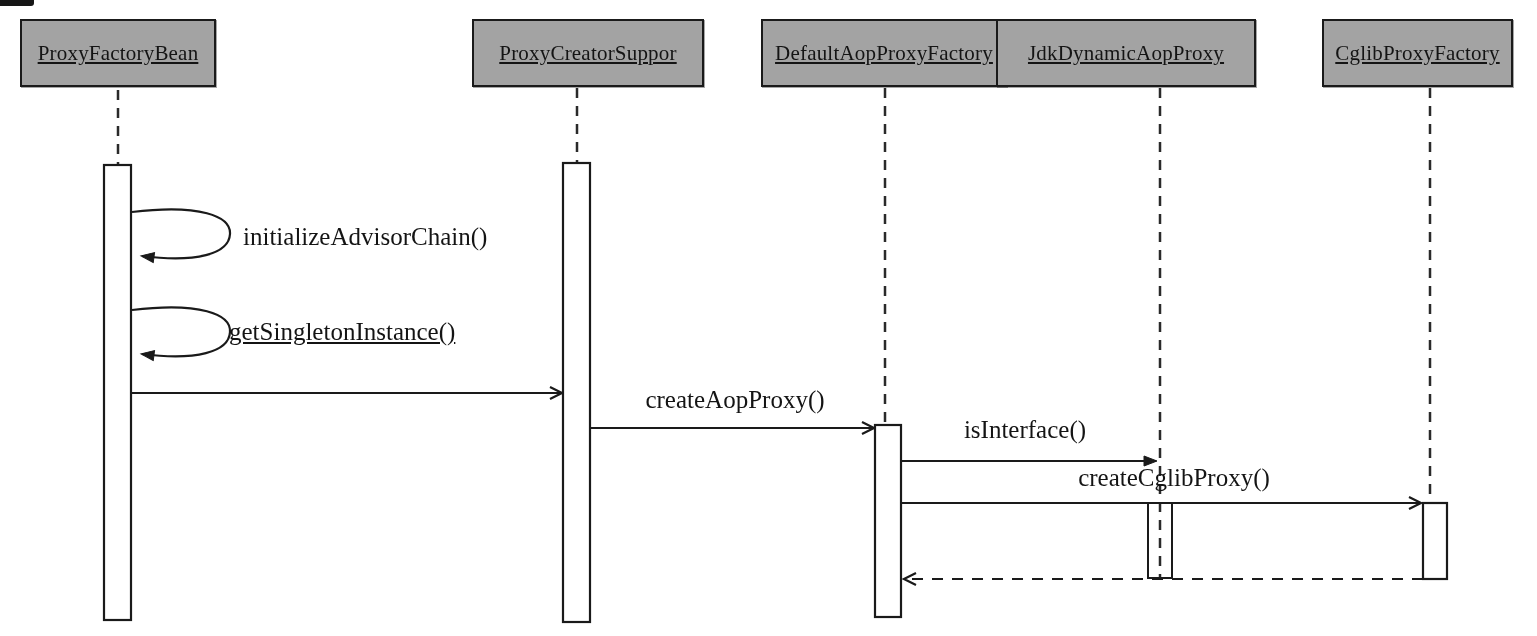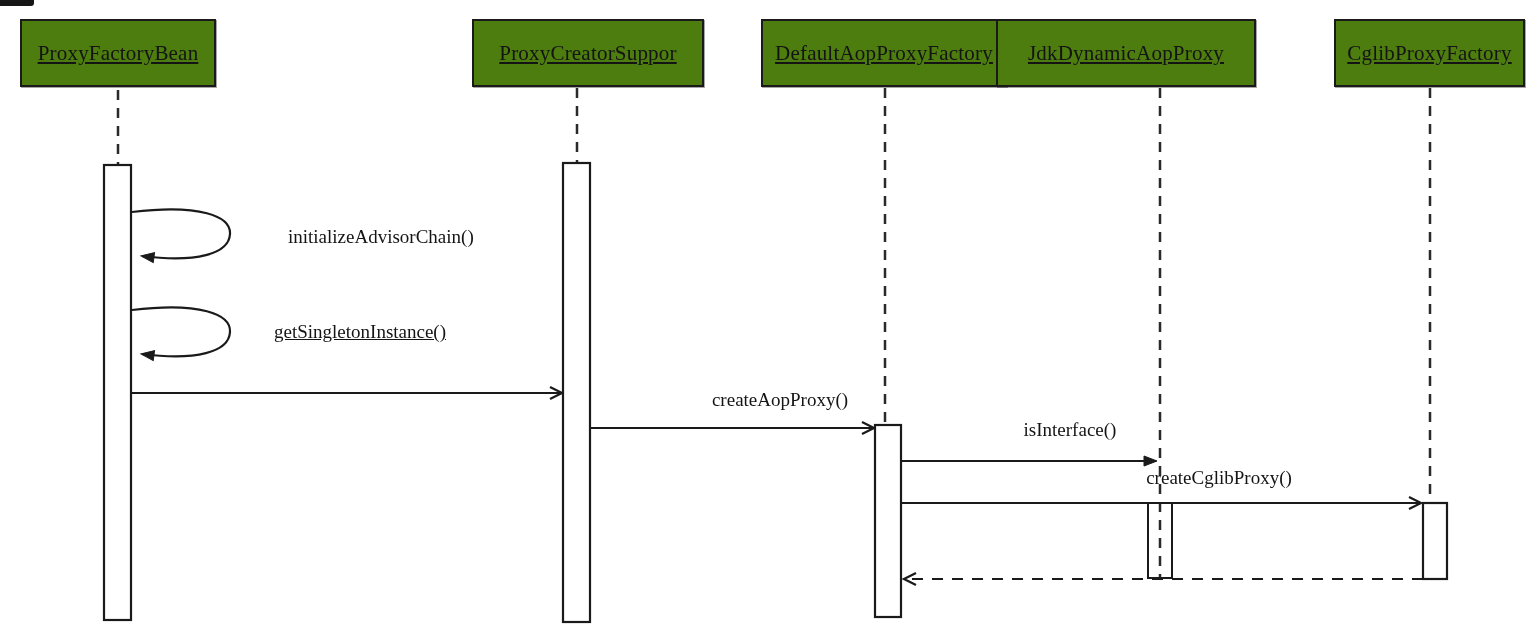--- a/index.html
+++ b/index.html
@@ -19,39 +19,38 @@
   .diagram-svg {
     position: absolute;
     left: 0;
     top: 0;
   }
   .head {
     position: absolute;
     top: 19px;
     height: 68px;
     border: 2px solid #1a1a1a;
-    background: #4d7c0f;
+    background: #a3a3a3;
     display: flex;
     align-items: center;
     justify-content: center;
     box-sizing: border-box;
     box-shadow: 1px 1px 0 rgba(0,0,0,0.35);
   }
   .head span {
     font-size: 21px;
     letter-spacing: 0.2px;
     text-decoration: underline;
     white-space: nowrap;
   }
   .msg-label {
     position: absolute;
-    font-size: 19px;
+    font-size: 25px;
     white-space: nowrap;
     line-height: 22px;
-    margin-left: 45px;
   }
   .msg-label.centered {
     width: 220px;
     text-align: center;
   }
   .scan-artifact {
     position: absolute;
     left: 0;
     top: 0;
     width: 34px;
@@ -104,21 +103,21 @@
   </div>
   <div class="head" style="left:472px; width:232px;">
     <span>ProxyCreatorSuppor</span>
   </div>
   <div class="head" style="left:761px; width:246px;">
     <span>DefaultAopProxyFactory</span>
   </div>
   <div class="head" style="left:996px;width:260px;">
     <span>JdkDynamicAopProxy</span>
   </div>
-  <div class="head" style="left:1322px;width:191px;margin-left:12px;">
+  <div class="head" style="left:1322px;width:191px;">
     <span>CglibProxyFactory</span>
   </div>
 
   <div class="msg-label" style="left:243px;top:226px;">initializeAdvisorChain()</div>
   <div class="msg-label" style="left:229px;top:321px;text-decoration:underline;">getSingletonInstance()</div>
   <div class="msg-label centered" style="left:625px;top:389px;">createAopProxy()</div>
   <div class="msg-label centered" style="left:915px;top:419px;">isInterface()</div>
   <div class="msg-label centered" style="left:1064px;top:467px;">createCglibProxy()</div>
 
 </div>

